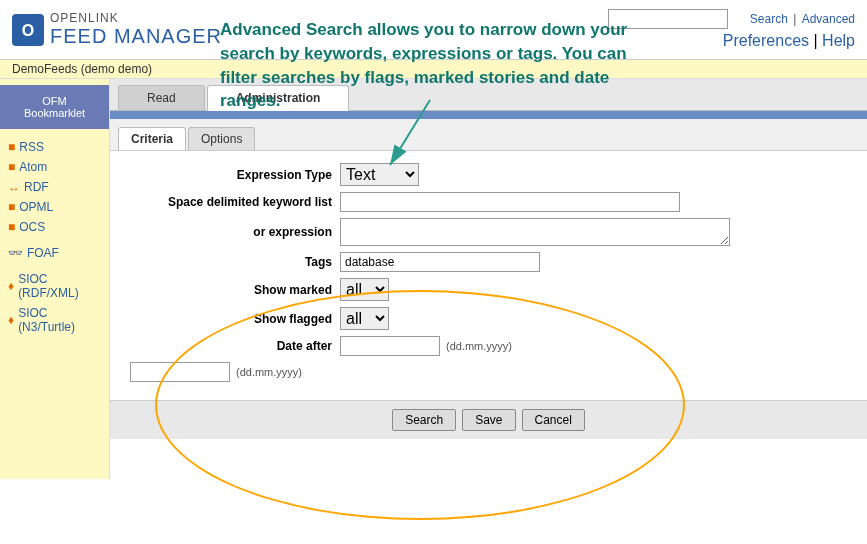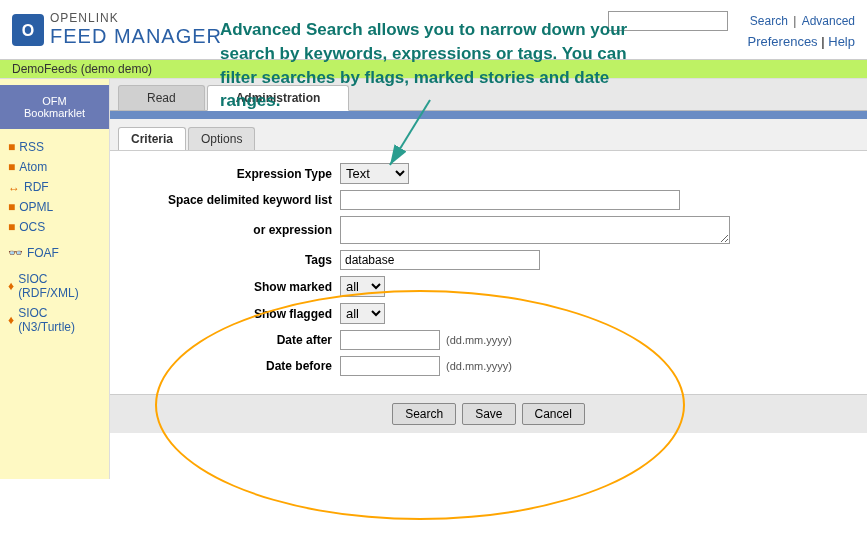--- a/index.html
+++ b/index.html
@@ -94,27 +94,27 @@
     }
     .header-links {
       font-size: 12px;
     }
     .header-links a {
       color: #2a5fa5;
       text-decoration: none;
     }
     .header-links .sep { color: #555; margin: 0 2px; }
     .header-pref-links {
-      font-size: 13px;
+      font-size: 16px;
     }
     .header-pref-links a { color: #2a5fa5; text-decoration: none; }
 
     
     .user-bar {
-      background: #bef264;
+      background: #fef9c3;
       padding: 2px 12px;
       font-size: 12px;
       color: #333;
       border-bottom: 1px solid #ddd;
     }
 
     
     .main-layout {
       display: flex;
     }
@@ -247,21 +247,21 @@
     }
     .form-control-date {
       width: 100px;
     }
     .form-hint {
       font-size: 11px;
       color: #555;
       margin-left: 6px;
     }
     .form-select {
-      font-size: 13px;
+      font-size: 16px;
       border: 1px solid #999;
       padding: 1px;
     }
 
     
     .form-buttons {
       display: flex;
       gap: 6px;
       padding: 8px 20px;
       background: #e8e8e8;
@@ -434,21 +434,20 @@
           </select>
         </div>
 
         <div class="form-row">
           <div class="form-label">Date after</div>
           <input type="text" class="form-control form-control-date" value="" style="">
           <span class="form-hint">(dd.mm.yyyy)</span>
         </div>
 
         <div class="form-row">
-          <div class="form-label">Date before</div>
           <input type="text" class="form-control form-control-date" value="" style="">
           <span class="form-hint">(dd.mm.yyyy)</span>
         </div>
 
       </div>
 
       <div class="form-buttons">
         <button class="btn">Search</button>
         <button class="btn">Save</button>
         <button class="btn">Cancel</button>

